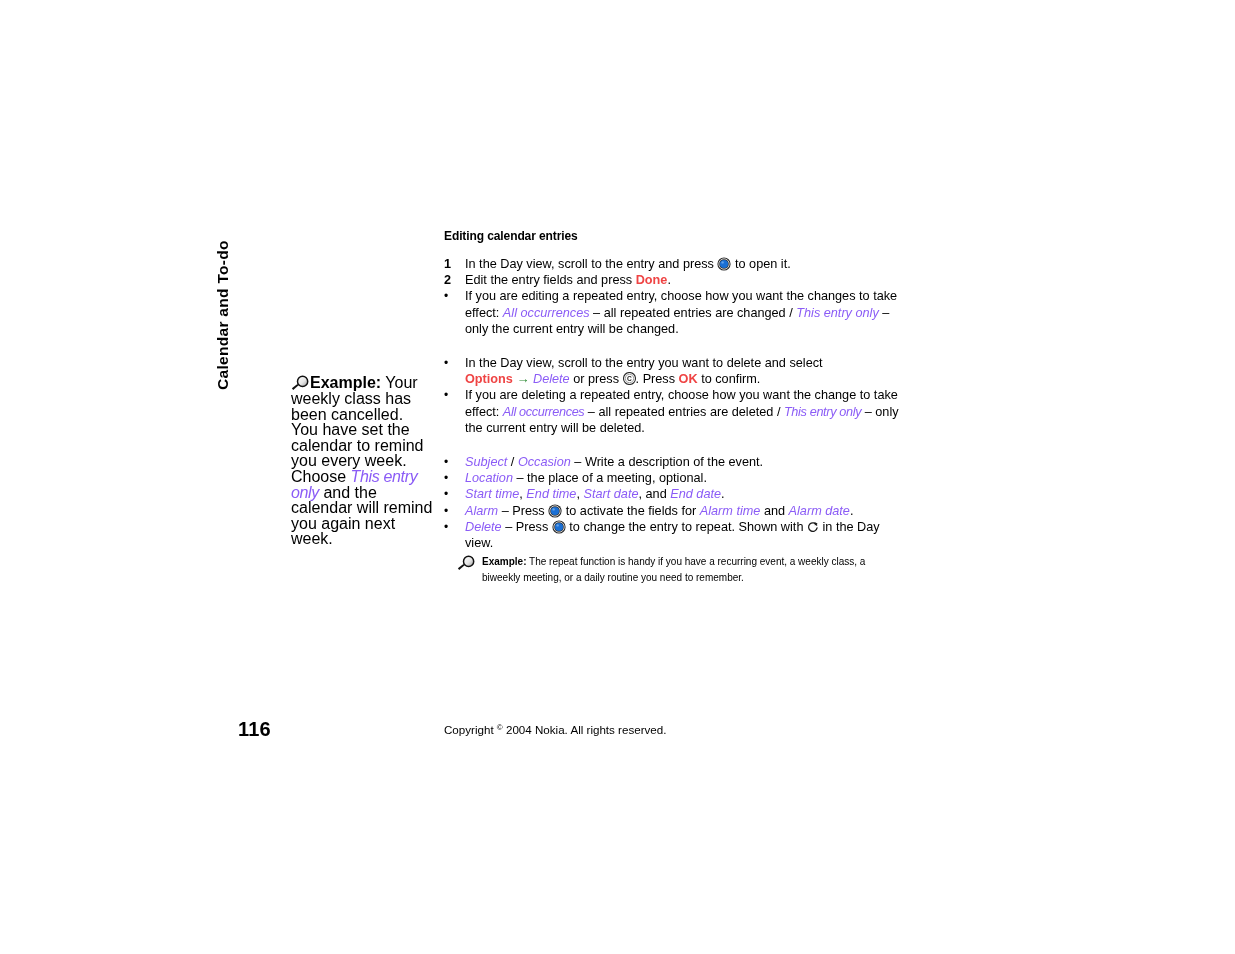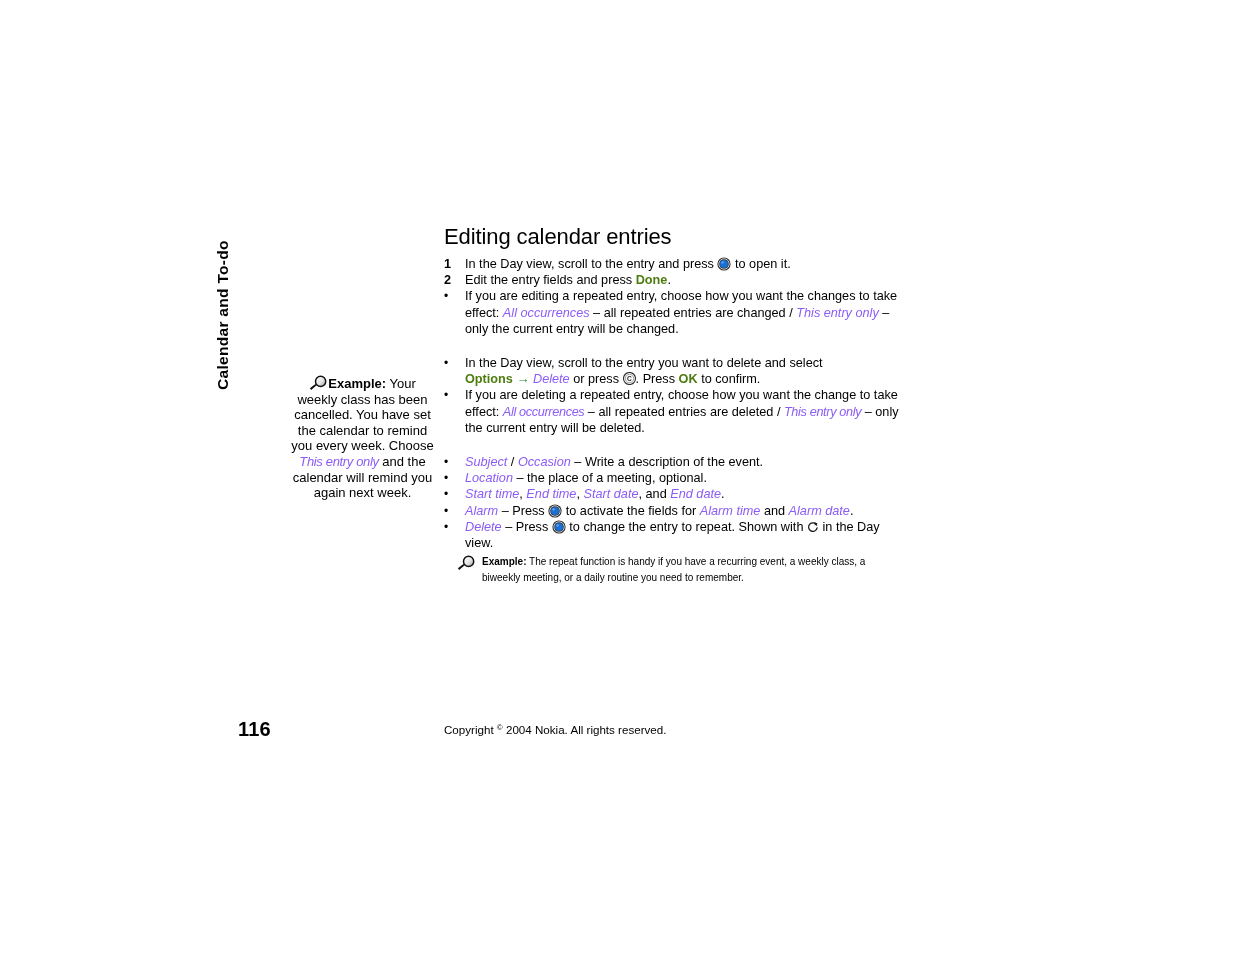--- a/index.html
+++ b/index.html
@@ -36,40 +36,40 @@
     letter-spacing: 0.3px;
     color: #000;
   }
 
   
   #sidebar-note {
     position: absolute;
     left: 291px;
     top: 375px;
     width: 143px;
-    font-size: 13px;
+    font-size: 16px;
     line-height: 15.6px;
     color: #000;
-    text-align: center;
+    text-align: left;
   }
   #sidebar-note .note-body {
     margin: 0;
   }
 
   
   #main-column {
     position: absolute;
     left: 444px;
     top: 226px;
     width: 458px;
   }
 
   h2.section-heading {
-    font-size: 22px;
-    font-weight: normal;
+    font-size: 12px;
+    font-weight: bold;
     margin: 0 0 9px 0;
     letter-spacing: -0.1px;
     line-height: 21px;
   }
   .sec-gap { height: 18px; }
 
   .item {
     position: relative;
     padding-left: 21px;
     font-size: 12.7px;
@@ -92,21 +92,21 @@
     position: relative;
     padding-left: 38px;
     font-size: 10px;
     line-height: 15.8px;
     margin-top: 3px;
   }
 
   
   .g  { color: #2e8b35; }                 
   .gi { color: #8b5cf6; font-style: italic; }
-  .gb { color: #4d7c0f; font-weight: bold; }
+  .gb { color: #ef4444; font-weight: bold; }
   .tight { letter-spacing: -0.35px; }
   b.ex { font-weight: bold; }
 
   
   .icon {
     display: inline-block;
     vertical-align: -3px;
   }
   .nav-key { width: 14px; height: 14px; }
   .clear-key { width: 13px; height: 13px; vertical-align: -2px; }

